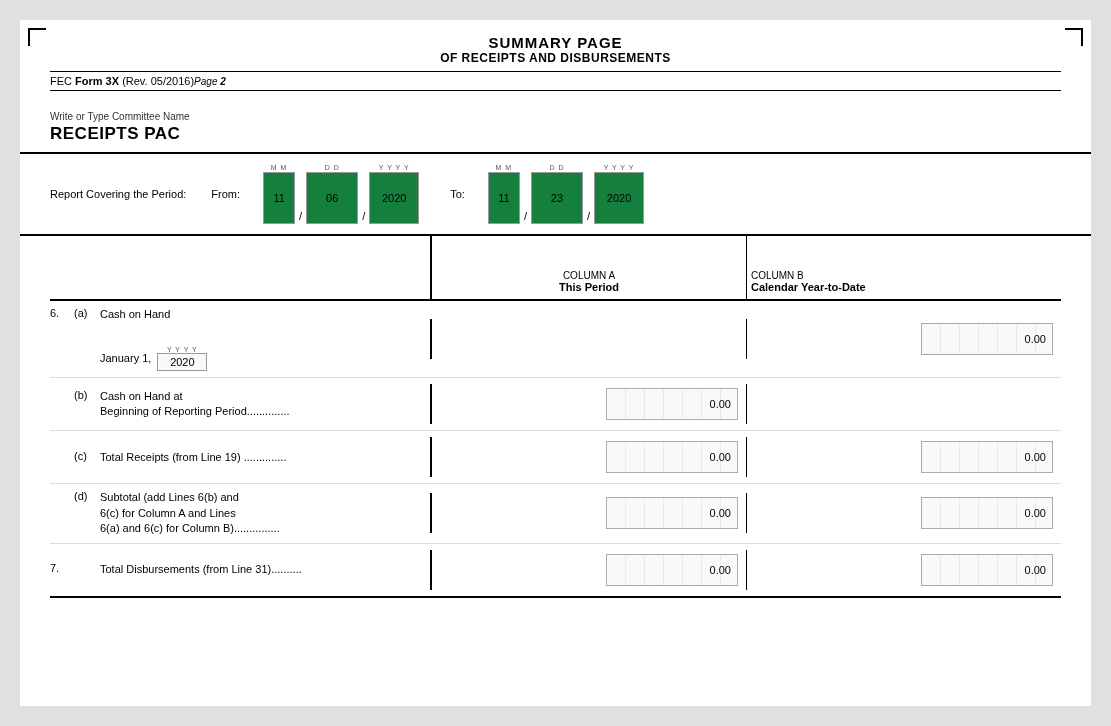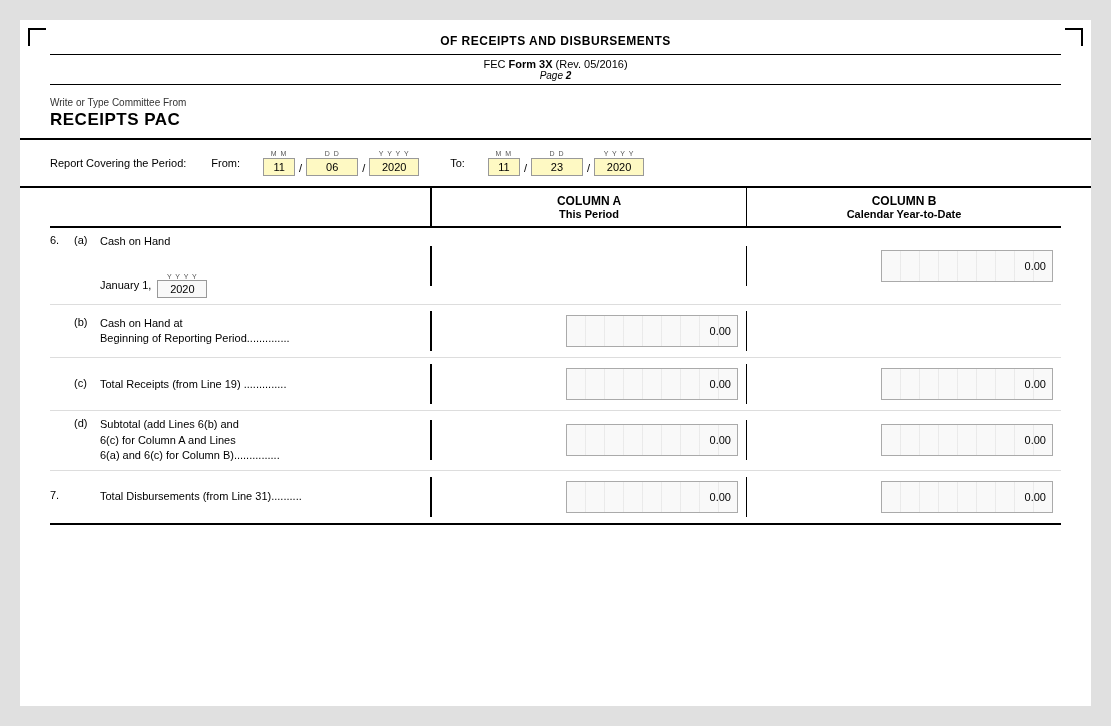--- a/index.html
+++ b/index.html
@@ -48,27 +48,26 @@
       font-weight: bold;
       letter-spacing: 1px;
     }
     .title-block .sub-title {
       font-size: 12px;
       font-weight: bold;
       letter-spacing: 0.5px;
     }
     .form-info-row {
       display: flex;
-      justify-content: flex-end;
+      justify-content: flex-start;
       align-items: center;
       border-top: 1px solid #000;
       border-bottom: 1px solid #000;
       padding: 3px 0;
-      margin-bottom: 8px;
-      flex-direction: column;
+      margin-bottom: 16px;
     }
     .form-info-left {
       font-size: 11px;
     }
     .form-info-left .form-number {
       font-weight: bold;
     }
     .form-info-right {
       font-size: 10px;
       font-style: italic;
@@ -120,25 +119,25 @@
       align-items: center;
     }
     .date-field-hint {
       font-size: 7px;
       color: #555;
       letter-spacing: 1px;
       margin-bottom: 1px;
     }
     .date-field {
       border: 1px solid #999;
-      padding: 2px 4px;
+      padding: 19px 4px;
       font-size: 11px;
       font-family: Arial, sans-serif;
       text-align: center;
-      background: #fef9c3;
+      background: #15803d;
     }
     .date-field.mm { width: 32px; }
     .date-field.dd { width: 52px; }
     .date-field.yyyy { width: 50px; }
     .date-slash {
       font-size: 11px;
       padding-bottom: 2px;
     }
     .period-to {
       font-size: 11px;
@@ -158,27 +157,28 @@
     }
     .col-a-header {
       flex: 1;
       text-align: center;
       padding: 6px 4px;
       border-left: 2px solid #000;
       border-right: 1px solid #000;
     }
     .col-b-header {
       flex: 1;
-      text-align: center;
+      text-align: left;
       padding: 6px 4px;
       border-right: 0;
     }
     .col-header-title {
-      font-weight: bold;
-      font-size: 12px;
+      font-weight: normal;
+      font-size: 10px;
+      margin-top: 28px;
     }
     .col-header-sub {
       font-size: 11px;
       font-weight: bold;
     }
 
     
     .data-section {
       margin: 0 30px;
     }
@@ -226,21 +226,21 @@
     .row-col-b {
       flex: 1;
       padding: 4px 8px;
       display: flex;
       align-items: center;
       justify-content: flex-end;
       min-height: 40px;
     }
     .amount-field {
       border: 1px solid #aaa;
-      width: 172px;
+      width: 132px;
       height: 32px;
       display: flex;
       align-items: center;
       justify-content: flex-end;
       padding-right: 6px;
       font-size: 11px;
       background: #f9f9f9;
       position: relative;
       overflow: hidden;
     }
@@ -308,37 +308,38 @@
   </style>
 </head>
 <body>
 
 <div class="page">
   <div class="corner-tl"></div>
   <div class="corner-tr"></div>
 
   <div class="header-section">
     <div class="title-block">
+      <div class="main-title">SUMMARY PAGE</div>
       <div class="sub-title">OF RECEIPTS AND DISBURSEMENTS</div>
     </div>
     <div class="form-info-row">
       <div class="form-info-left">
         <span>FEC</span>
         <span class="form-number">Form 3X</span>
         <span>(Rev. 05/2016)</span>
       </div>
       <div class="form-info-right">
         <span>Page</span>
         <span class="page-num">2</span>
       </div>
     </div>
   </div>
 
   <div class="committee-section">
-    <div class="committee-label">Write or Type Committee From</div>
+    <div class="committee-label">Write or Type Committee Name</div>
     <div class="committee-name">RECEIPTS PAC</div>
   </div>
 
   <div class="period-section">
     <div class="period-row">
       <span class="period-label">Report Covering the Period:</span>
       <span class="period-from">From:</span>
       <div class="date-group">
         <div class="date-field-wrapper">
           <span class="date-field-hint">M M</span>

